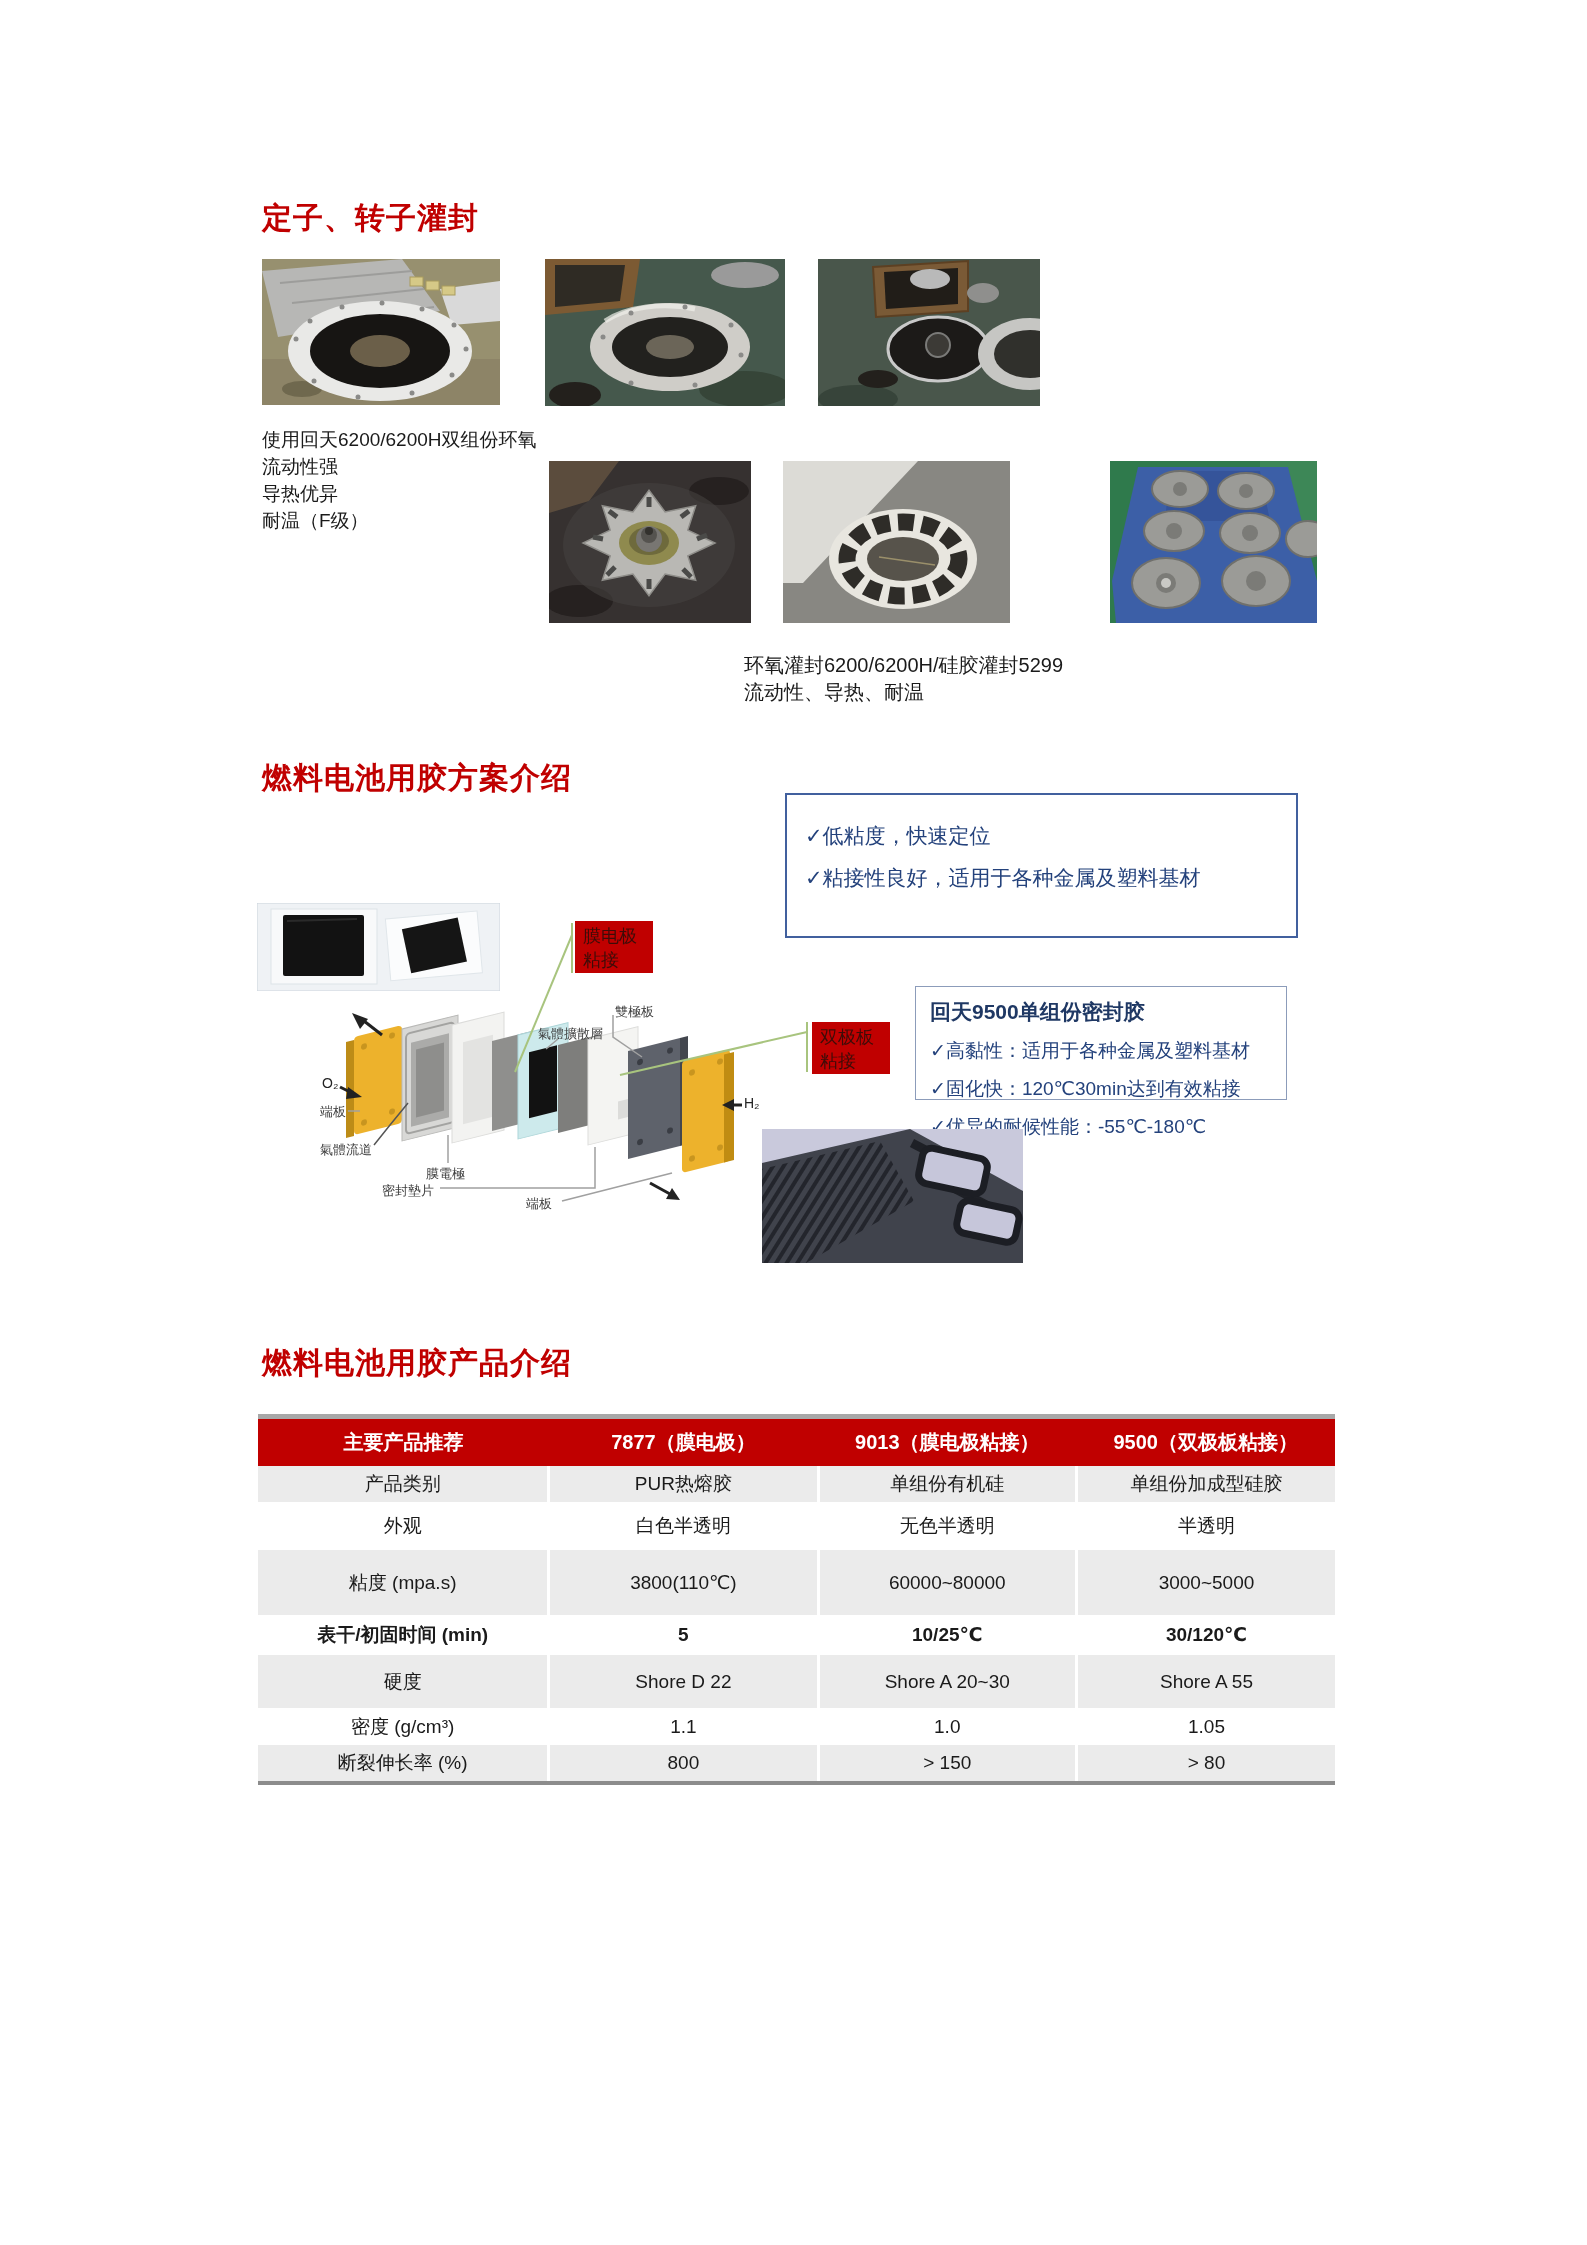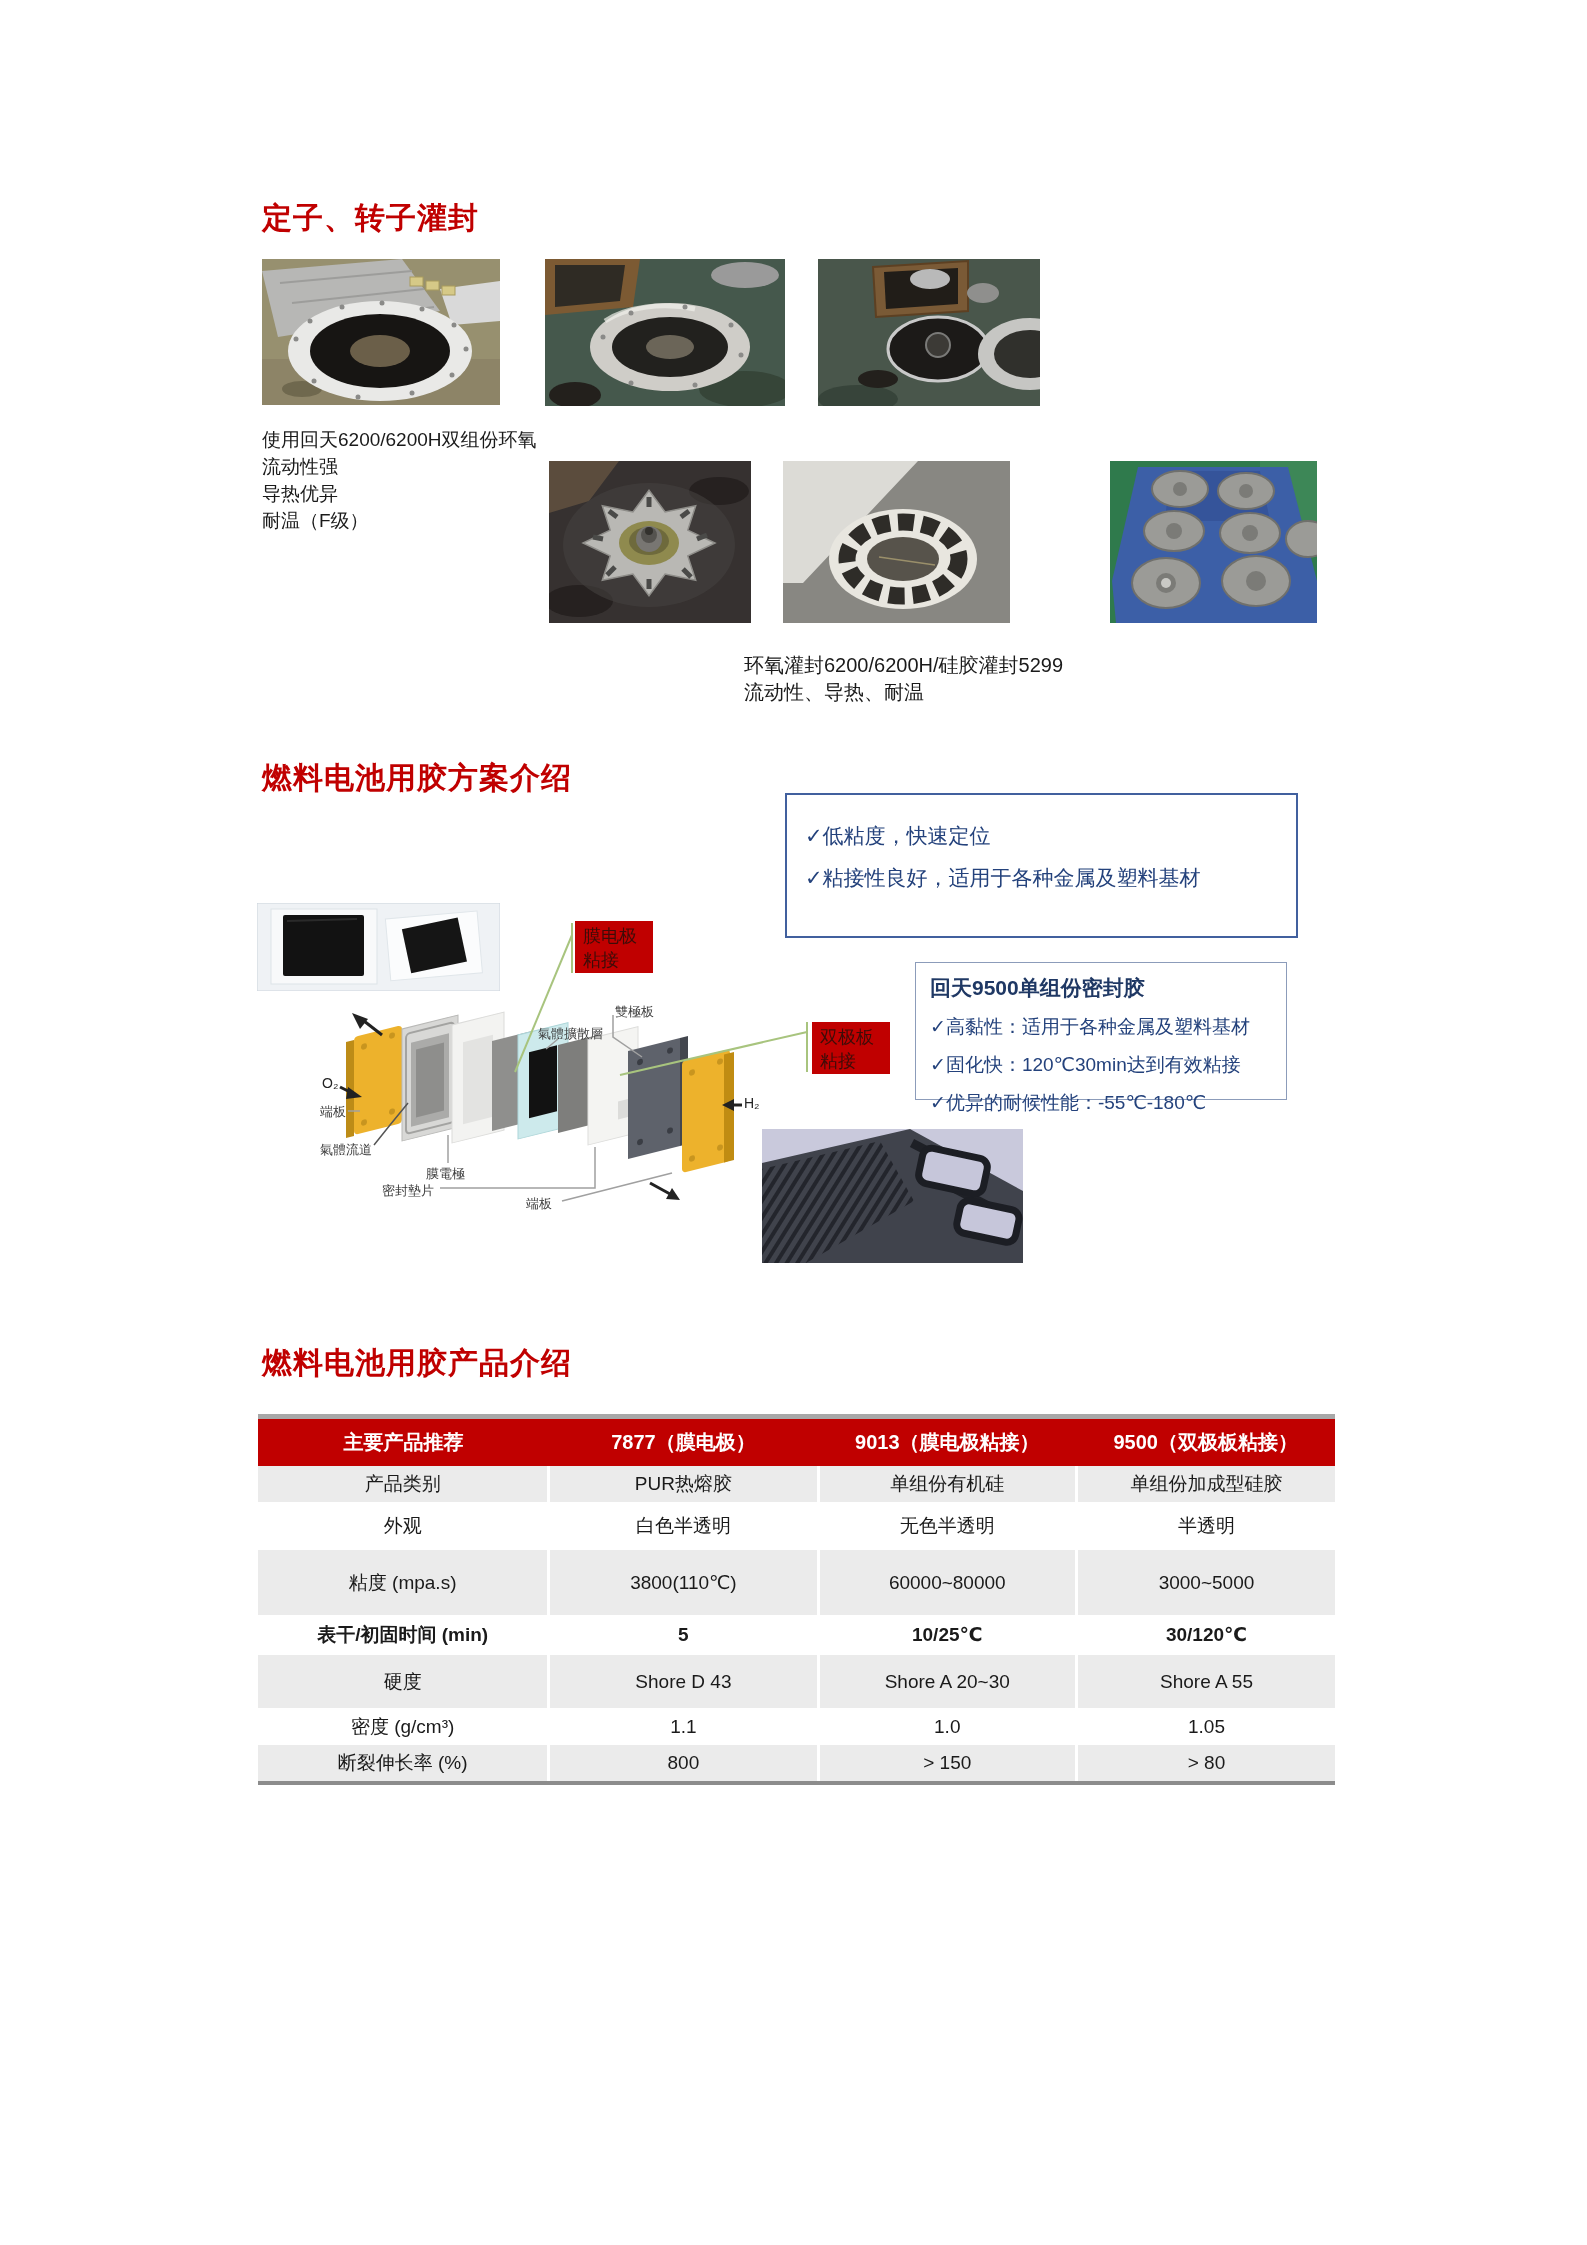--- a/index.html
+++ b/index.html
@@ -211,21 +211,21 @@
         <rect x="149" y="20" width="57" height="45" fill="#151515" transform="rotate(-7 178 42)"></rect>
       </g>
     </svg>
   </div>
 
   <div class="info-box box1" style="left:785px;top:793px;width:513px;height:145px;">
     <span class="bullet">✓低粘度，快速定位</span>
     <span class="bullet">✓粘接性良好，适用于各种金属及塑料基材</span>
   </div>
 
-  <div class="info-box box2" style="left:915px;top:962px;width:372px;height:138px;">
+  <div class="info-box box2" style="left:915px;top:986px;width:372px;height:114px;">
     <div class="info-title">回天9500单组份密封胶</div>
     <span class="bullet">✓高黏性：适用于各种金属及塑料基材</span>
     <span class="bullet">✓固化快：120℃30min达到有效粘接</span>
     <span class="bullet">✓优异的耐候性能：-55℃-180℃</span>
   </div>
 
   <div class="callout" style="left:575px;top:921px;width:78px;height:52px;">膜电极
 粘接</div>
   <div class="callout" style="left:812px;top:1022px;width:78px;height:52px;">双极板
 粘接</div>
@@ -385,21 +385,21 @@
             <td>3000~5000</td>
           </tr>
           <tr>
             <td>表干/初固时间 (min)</td>
             <td>5</td>
             <td>10/25℃</td>
             <td>30/120℃</td>
           </tr>
           <tr>
             <td>硬度</td>
-            <td>Shore D 43</td>
+            <td>Shore D 22</td>
             <td>Shore A 20~30</td>
             <td>Shore A 55</td>
           </tr>
           <tr>
             <td>密度 (g/cm³)</td>
             <td>1.1</td>
             <td>1.0</td>
             <td>1.05</td>
           </tr>
           <tr>

